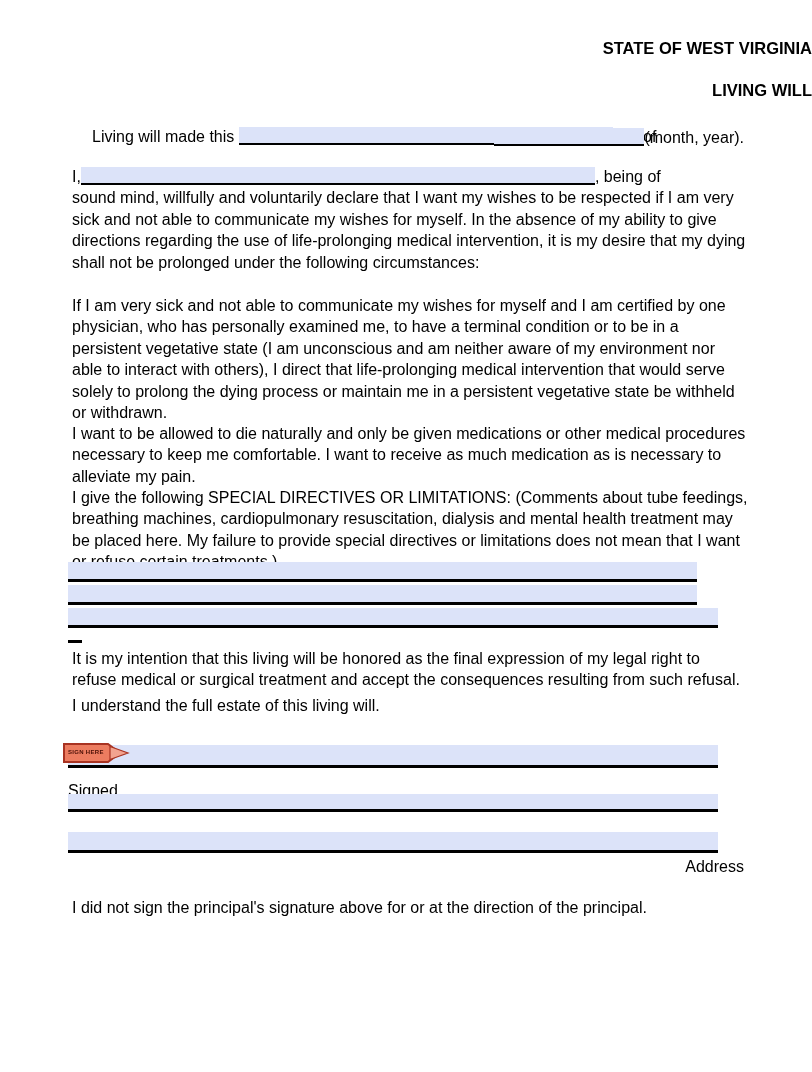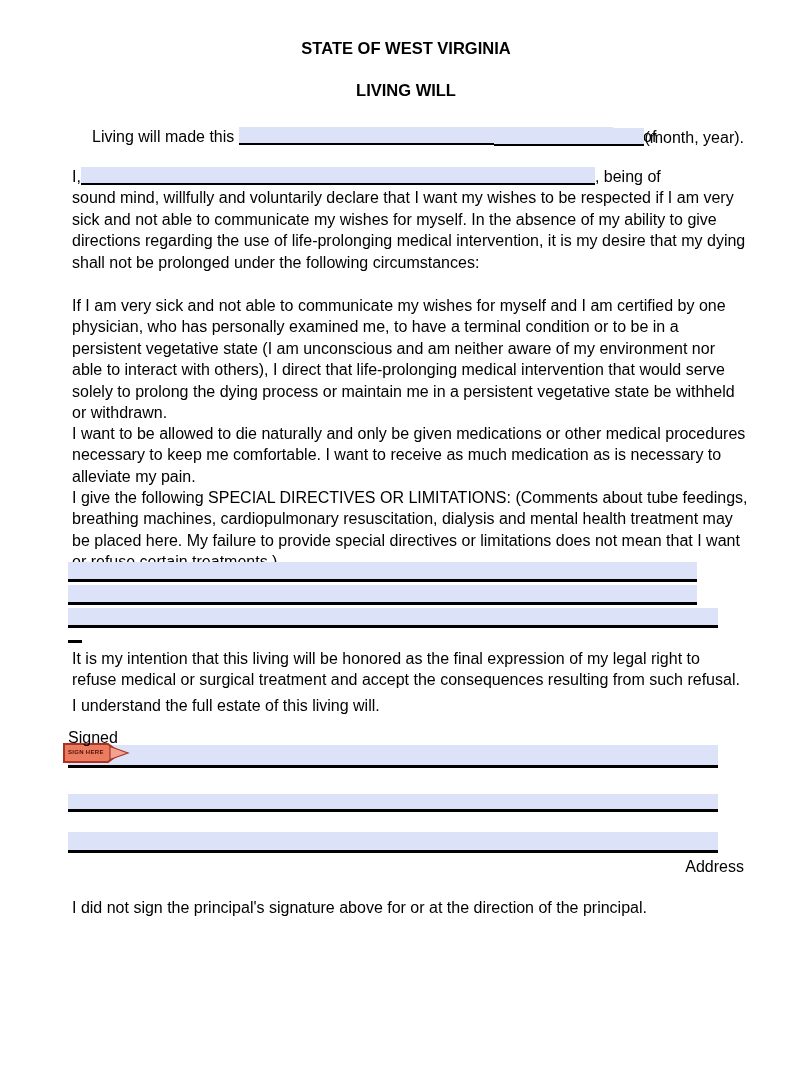--- a/index.html
+++ b/index.html
@@ -6,21 +6,21 @@
   .page{
     position:relative;
     width:812px;height:1072px;
     background:#ffffff;
     font-family:"Liberation Sans","DejaVu Sans",sans-serif;
     font-size:16px;line-height:21.4px;color:#000;
     overflow:hidden;
   }
   .heading{
     position:absolute;left:0;width:100%;
-    text-align:center;font-weight:bold;font-size:16.5px;
+    text-align:right;font-weight:bold;font-size:16.5px;
   }
   .block{position:absolute;left:68px;width:676px;}
   .para{margin:4px;}
   
   .ifield{
     display:inline-block;
     background:#dce3f9;
     border-bottom:2px solid #000;
     height:16px;
     vertical-align:-3px;
@@ -94,21 +94,21 @@
   </div>
   <div class="flag">
     <svg width="70" height="22" viewBox="0 0 70 22">
       <polygon points="1,2 45,2 57,11 45,20 1,20" stroke-width="2" fill="#ec7c60"></polygon>
       <polygon points="1,2 45,2 57,11 45,20 1,20" fill="none" stroke-width="2" stroke="#a83322"></polygon>
       <polygon points="47,4.5 65,11 47,17.5" fill="#f2a390" stroke-width="1.2" stroke="#a83322"></polygon>
     </svg>
     <span class="flag-label">SIGN HERE</span>
   </div>
 
-  <div class="block label-text" style="top:727px;">Signed</div>
+  <div class="block label-text" style="top:780px;">Signed</div>
 
   <div class="block" style="top:794px;">
     <div class="fline" style="width:650px;height:15px;"></div>
   </div>
   <div class="block" style="top:832px;">
     <div class="fline" style="width:650px;height:18px;"></div>
   </div>
 
   <div class="block label-text" style="top:856px;text-align:right;">Address</div>
 

